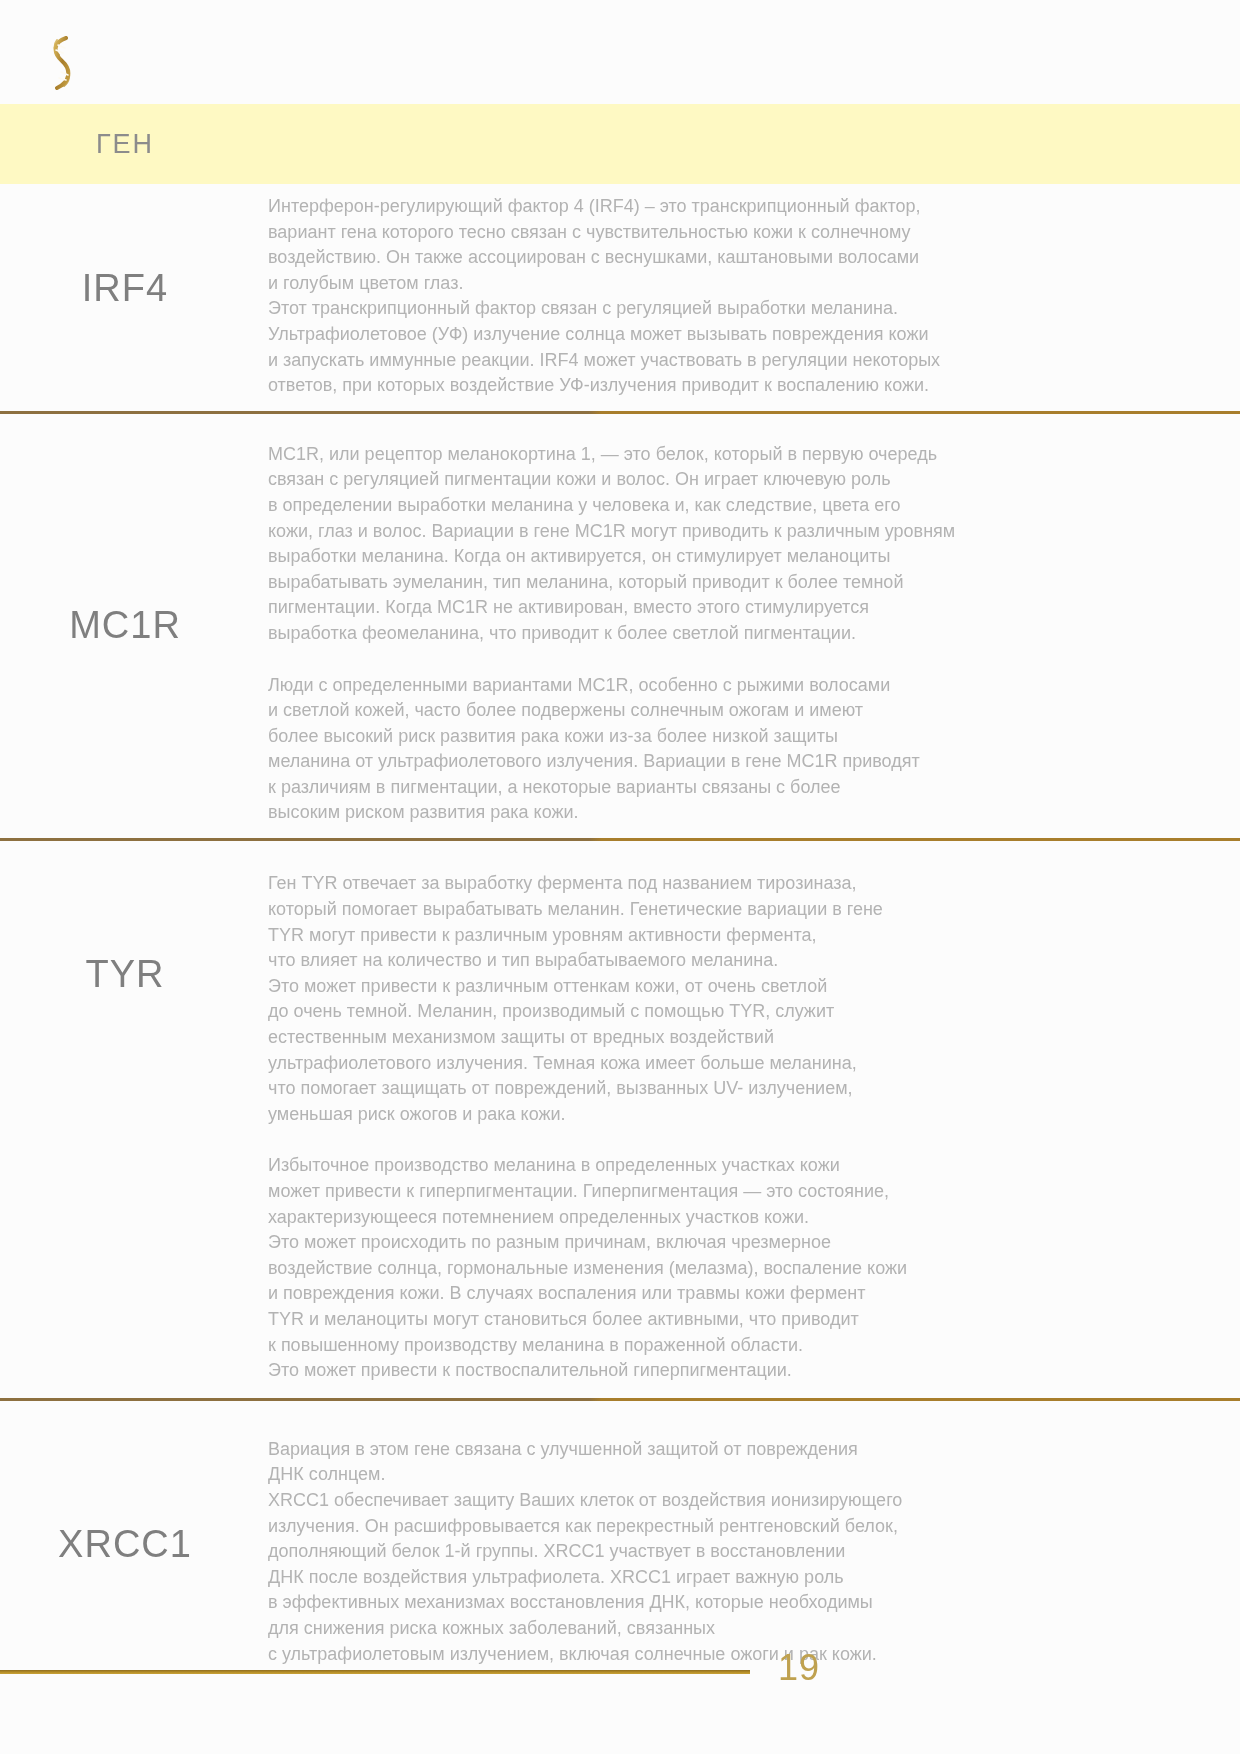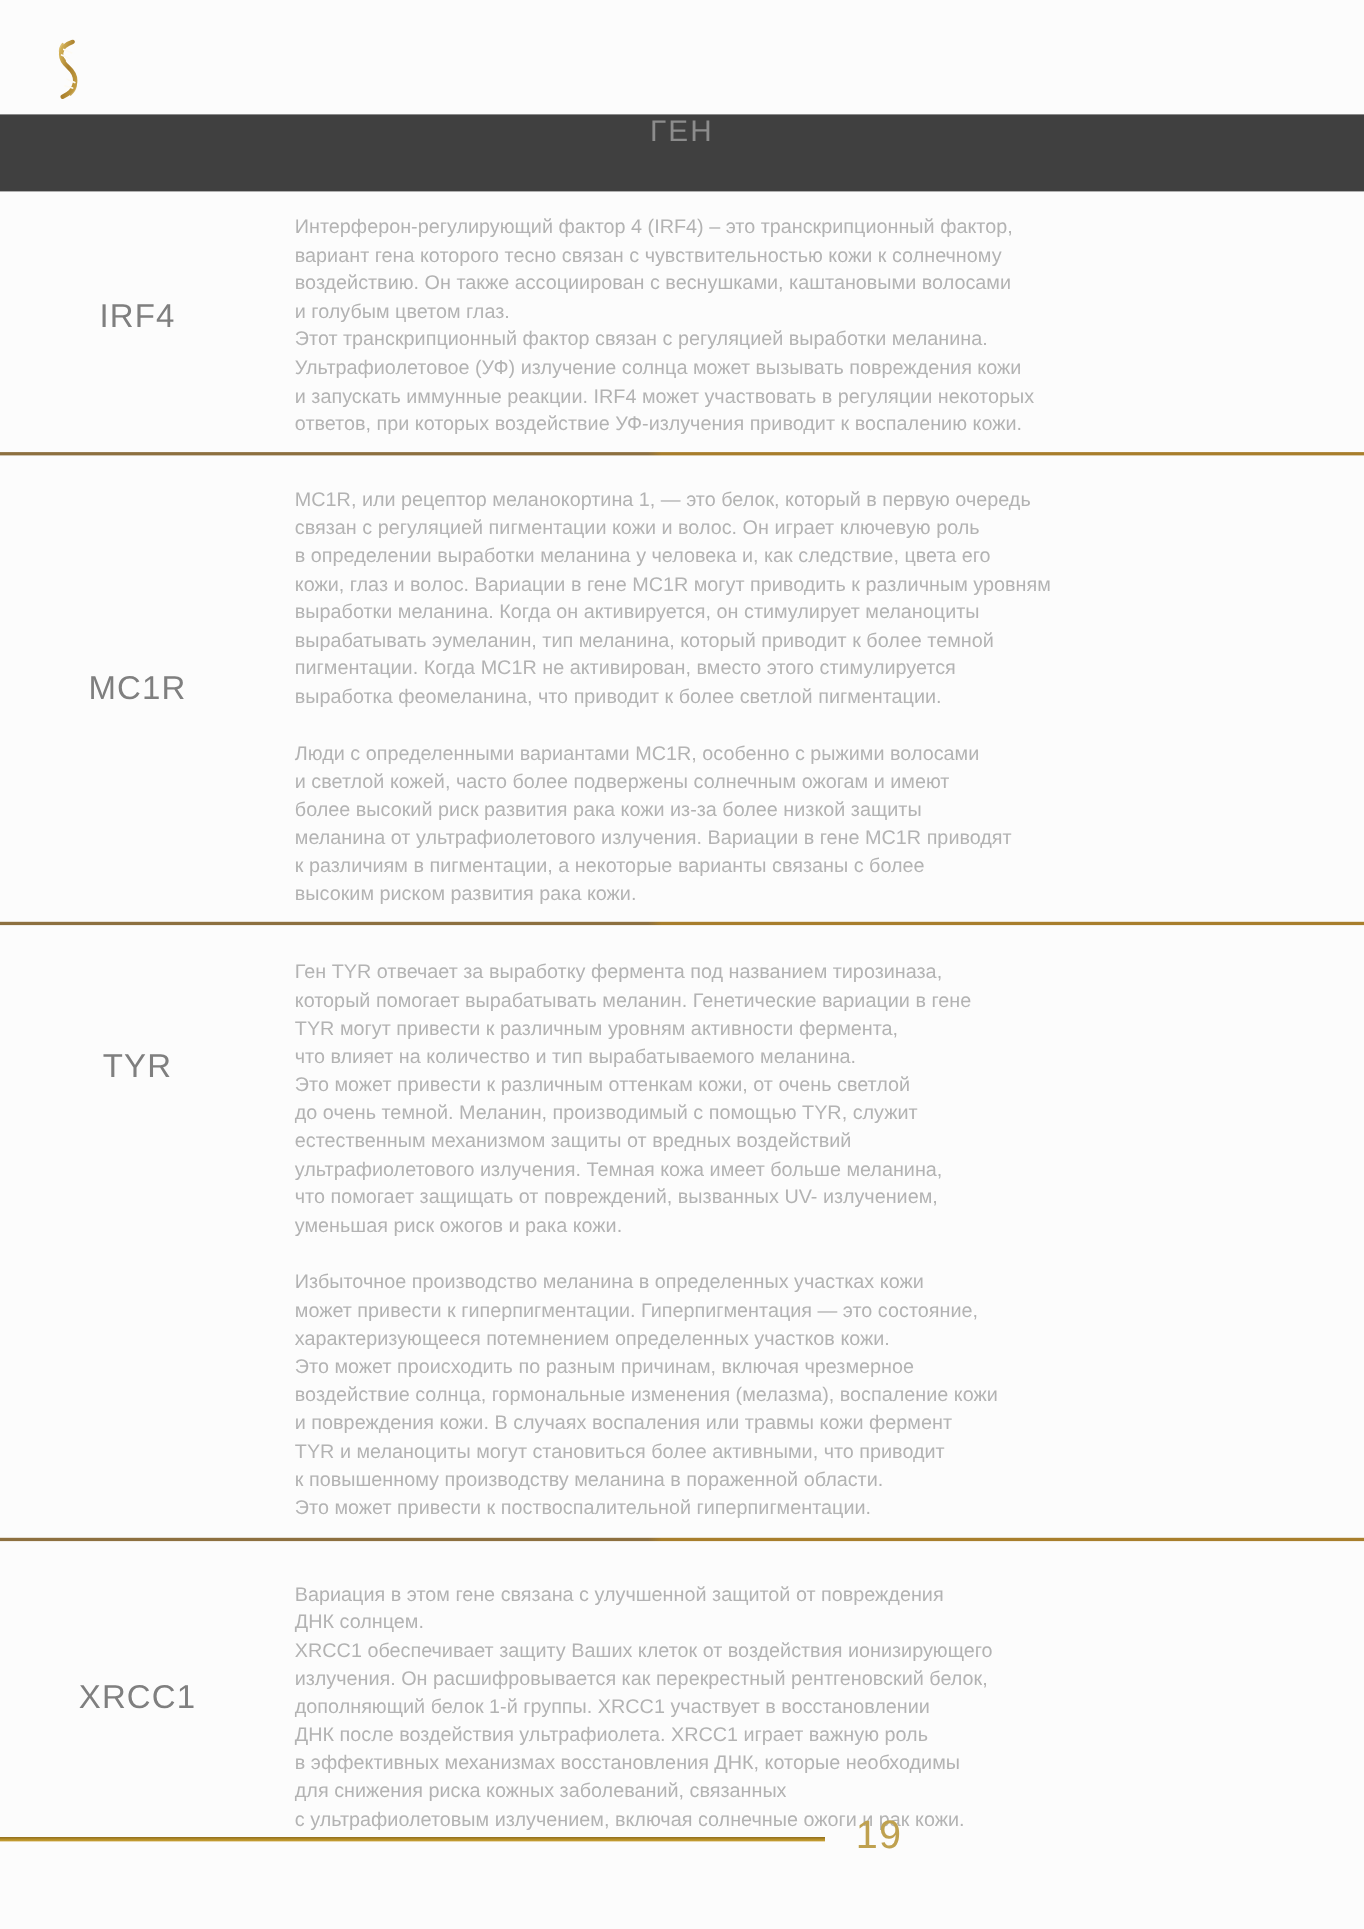--- a/index.html
+++ b/index.html
@@ -21,25 +21,24 @@
     top: 36px;
     left: 44px;
     width: 36px;
     height: 54px;
   }
   .table-header {
     position: absolute;
     top: 104px;
     left: 0;
     width: 1240px;
-    height: 70px;
-    background: #404040;
+    height: 80px;
+    background: #fef9c3;
     display: flex;
     align-items: center;
-    flex-direction: column;
   }
   .th-gene {
     width: 250px;
     text-align: center;
     font-size: 27px;
     font-weight: 300;
     letter-spacing: 2px;
     color: #8c8c8c;
   }
   .th-desc {
@@ -64,21 +63,21 @@
   }
   .gene-row:nth-child(1) { min-height: 243px; }
   .gene-row:nth-child(2) { min-height: 412px; }
   .gene-row:nth-child(3) { min-height: 560px; }
   .gene-row:nth-child(4) { min-height: 286px; border-bottom: none; }
   .gene-name {
     width: 250px;
     display: flex;
     align-items: center;
     justify-content: center;
-    font-size: 30px;
+    font-size: 38px;
     font-weight: 300;
     letter-spacing: 1px;
     color: #7f7f7f;
   }
   .gene-row:nth-child(3) .gene-name {
     align-items: flex-start;
     padding-top: 112px;
     box-sizing: border-box;
   }
   .gene-desc {

